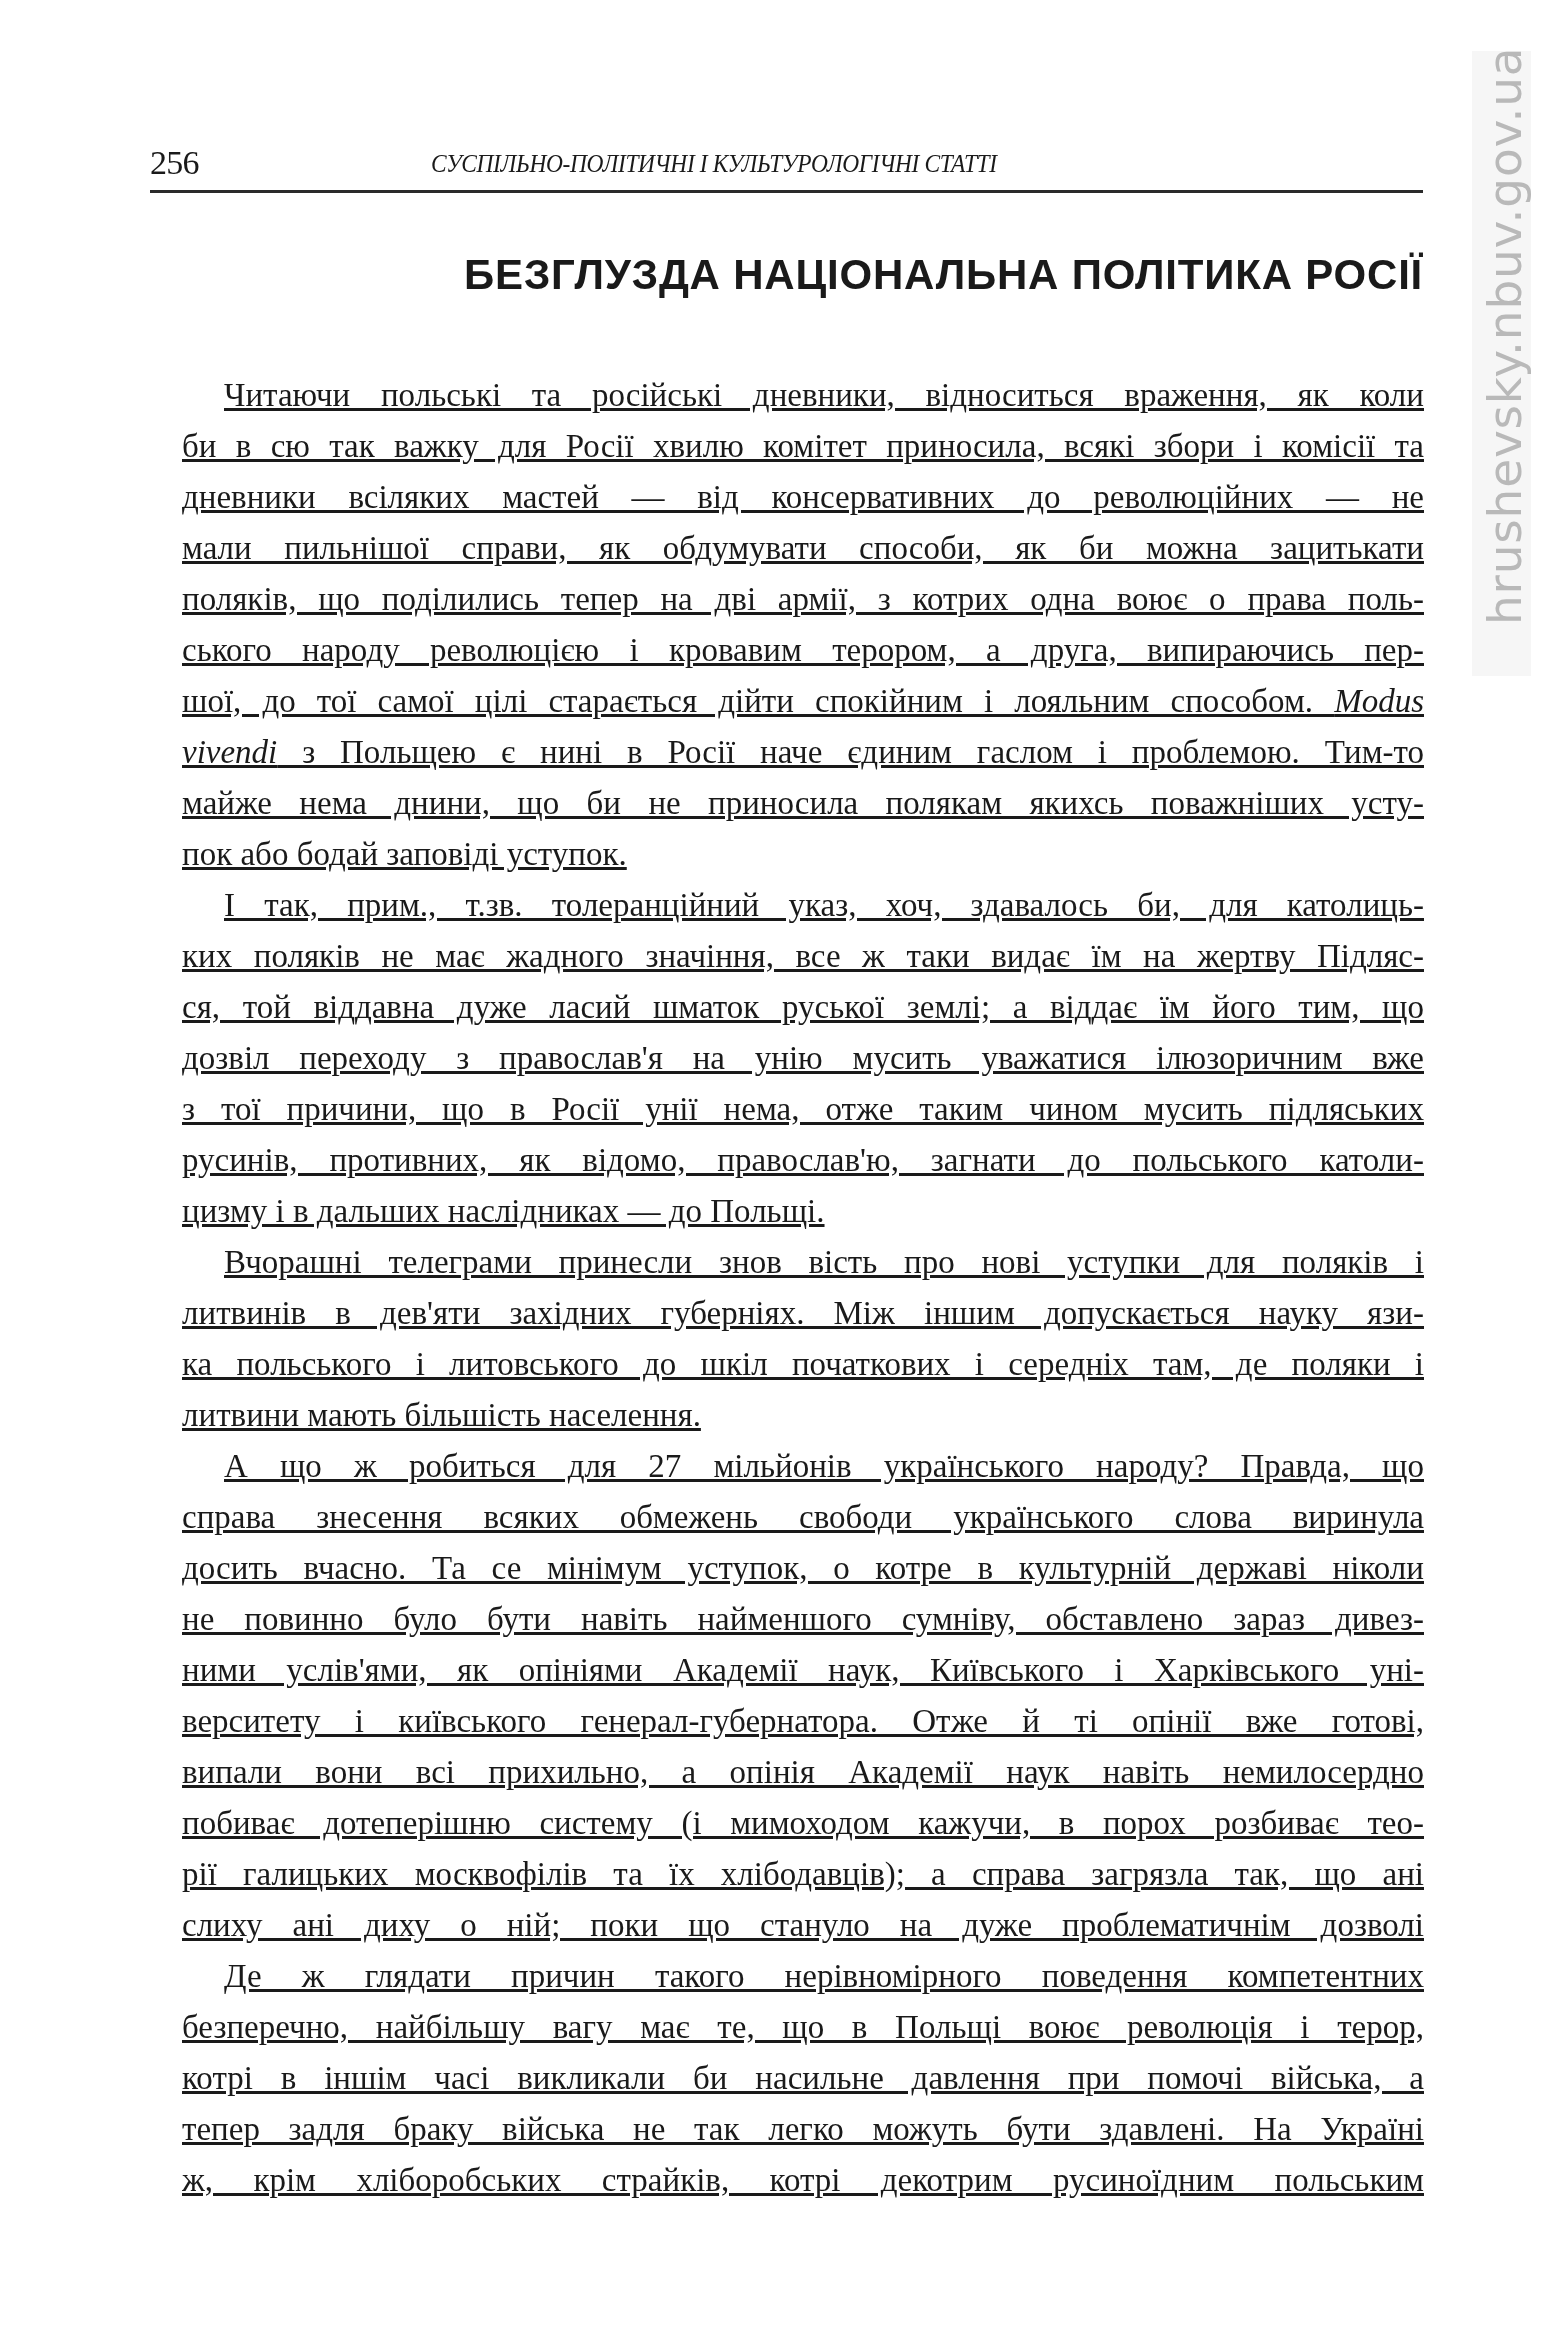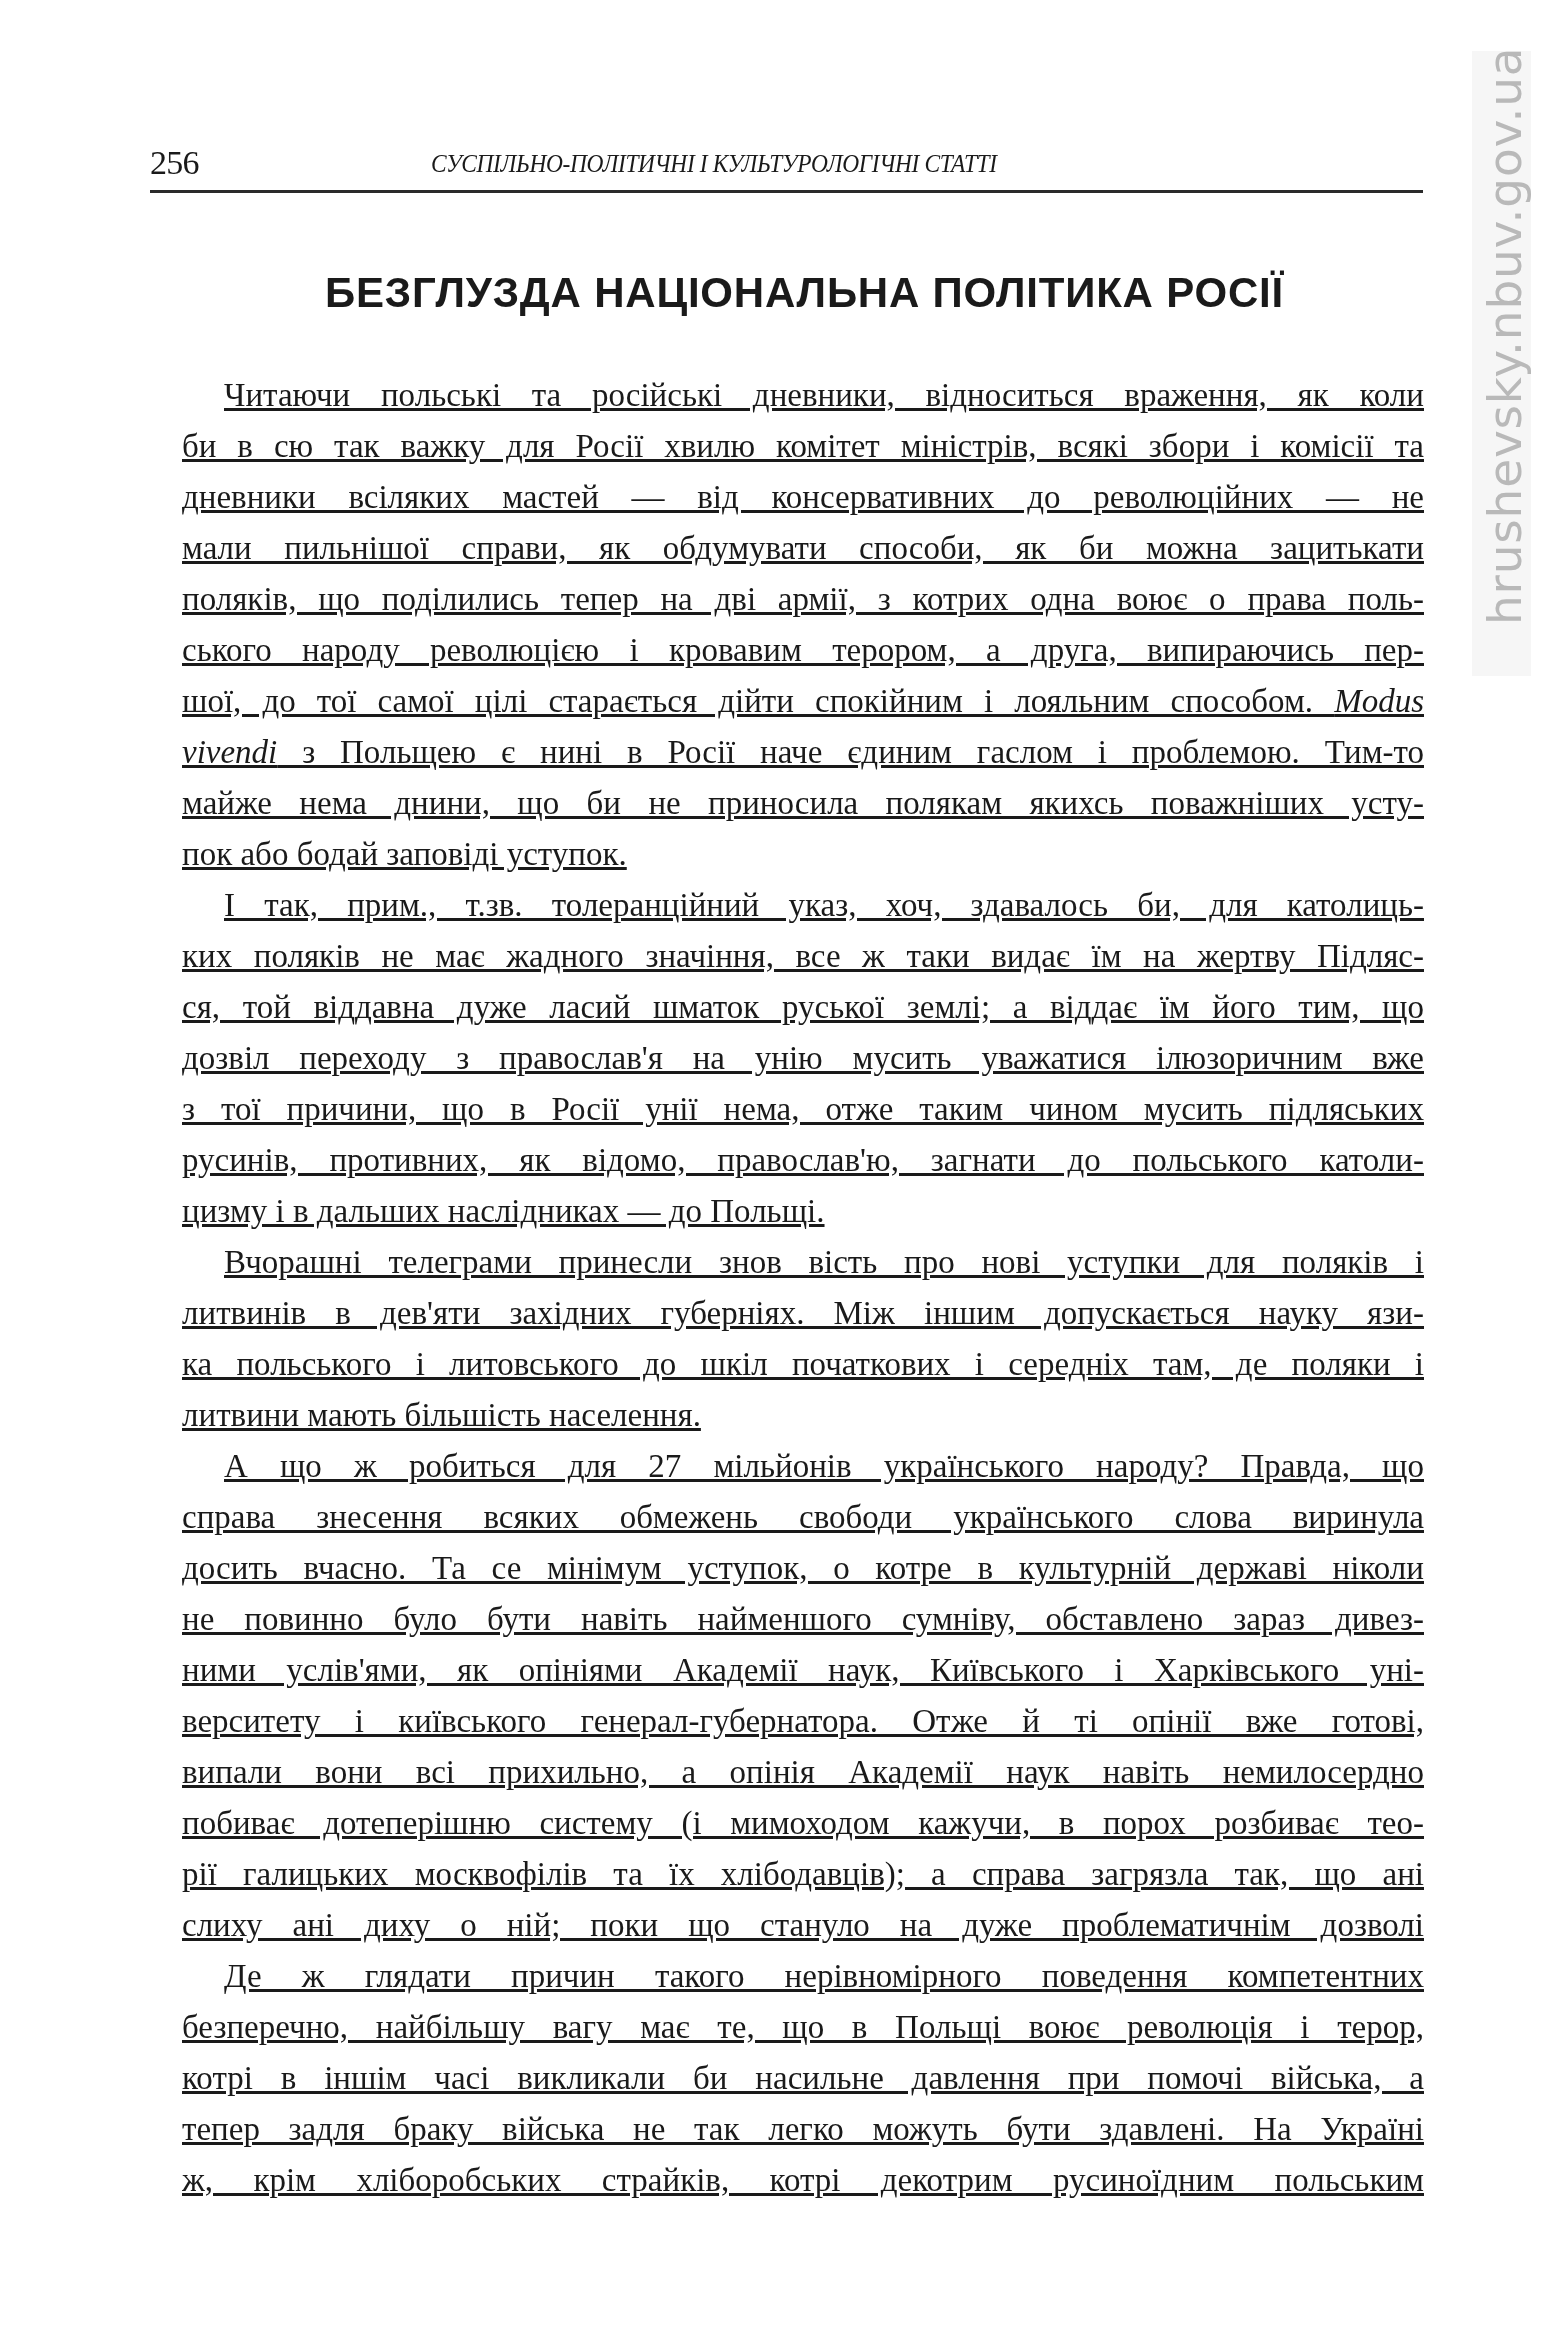--- a/index.html
+++ b/index.html
@@ -53,27 +53,27 @@
       top: 190px;
       width: 1273px;
       height: 2.5px;
       background: #2a2a2a;
     }
     .article-title {
       position: absolute;
       left: 150px;
       top: 245px;
       width: 1273px;
-      text-align: center;
+      text-align: right;
       font-family: "Liberation Sans", "DejaVu Sans", sans-serif;
       font-weight: bold;
       font-size: 42px;
       line-height: 59px;
       letter-spacing: 0.8px;
-      margin: 18px;
+      margin: 0;
     }
     .body-text {
       position: absolute;
       left: 182px;
       top: 370px;
       width: 1242px;
     }
     .line {
       display: block;
       height: 51px;
@@ -119,21 +119,21 @@
   <div class="running-head">
     <span class="page-number">256</span>
     <span class="running-title">СУСПІЛЬНО-ПОЛІТИЧНІ І КУЛЬТУРОЛОГІЧНІ СТАТТІ</span>
   </div>
   <div class="head-rule"></div>
 
   <h1 class="article-title">БЕЗГЛУЗДА НАЦІОНАЛЬНА ПОЛІТИКА РОСІЇ</h1>
 
   <div class="body-text" id="body-text">
       <span class="line indent">Читаючи польські та російські дневники, відноситься враження, як коли</span>
-      <span class="line">би в сю так важку для Росії хвилю комітет міністрів, всякі збори і комісії та</span>
+      <span class="line">би в сю так важку для Росії хвилю комітет приносила, всякі збори і комісії та</span>
       <span class="line">дневники всіляких мастей — від консервативних до революційних — не</span>
       <span class="line">мали пильнішої справи, як обдумувати способи, як би можна зацитькати</span>
       <span class="line">поляків, що поділились тепер на дві армії, з котрих одна воює о права поль-</span>
       <span class="line">ського народу революцією і кровавим терором, а друга, випираючись пер-</span>
       <span class="line">шої, до тої самої цілі старається дійти спокійним і лояльним способом. <i>Modus</i></span>
       <span class="line"><i>vivendi</i> з Польщею є нині в Росії наче єдиним гаслом і проблемою. Тим-то</span>
       <span class="line">майже нема днини, що би не приносила полякам якихсь поважніших усту-</span>
       <span class="line last">пок або бодай заповіді уступок.</span>
       <span class="line indent">І так, прим., т.зв. толеранційний указ, хоч, здавалось би, для католиць-</span>
       <span class="line">ких поляків не має жадного значіння, все ж таки видає їм на жертву Підляс-</span>

